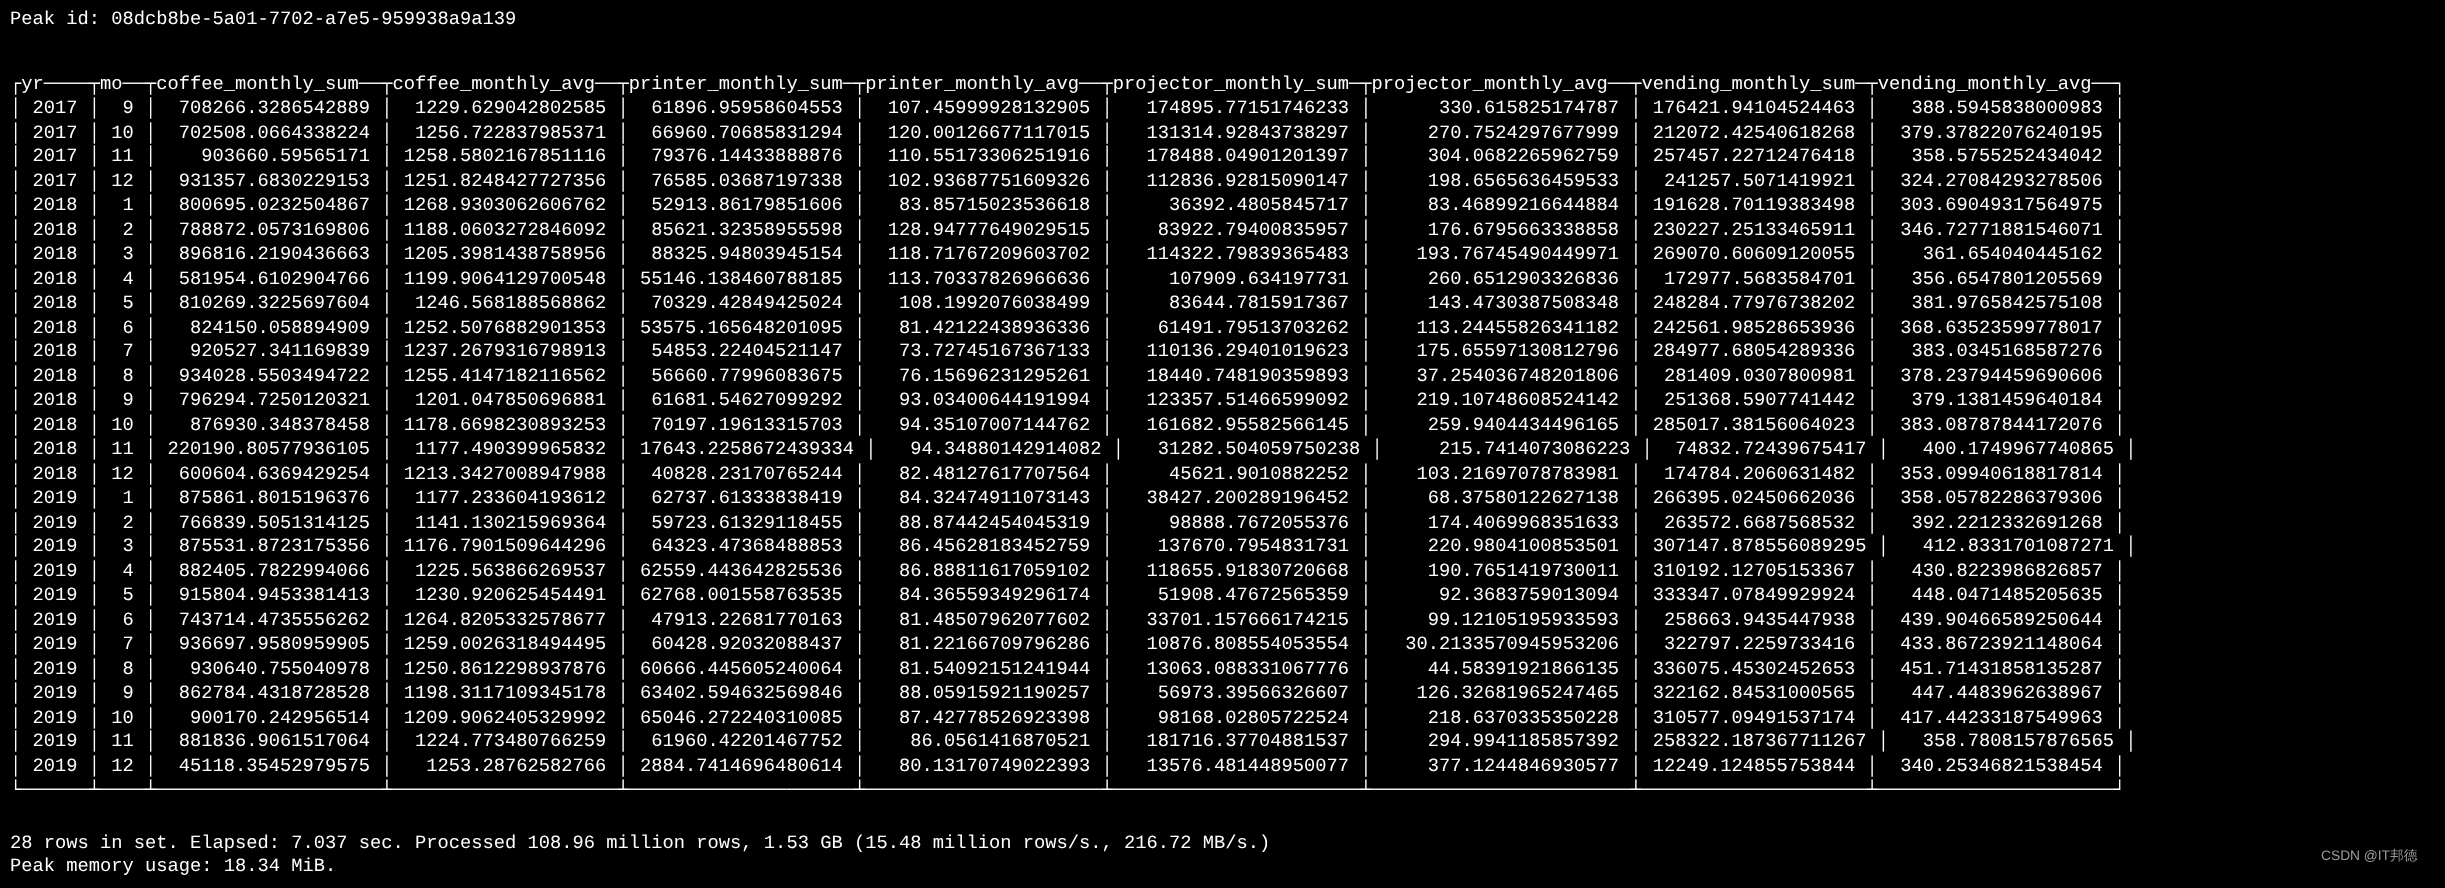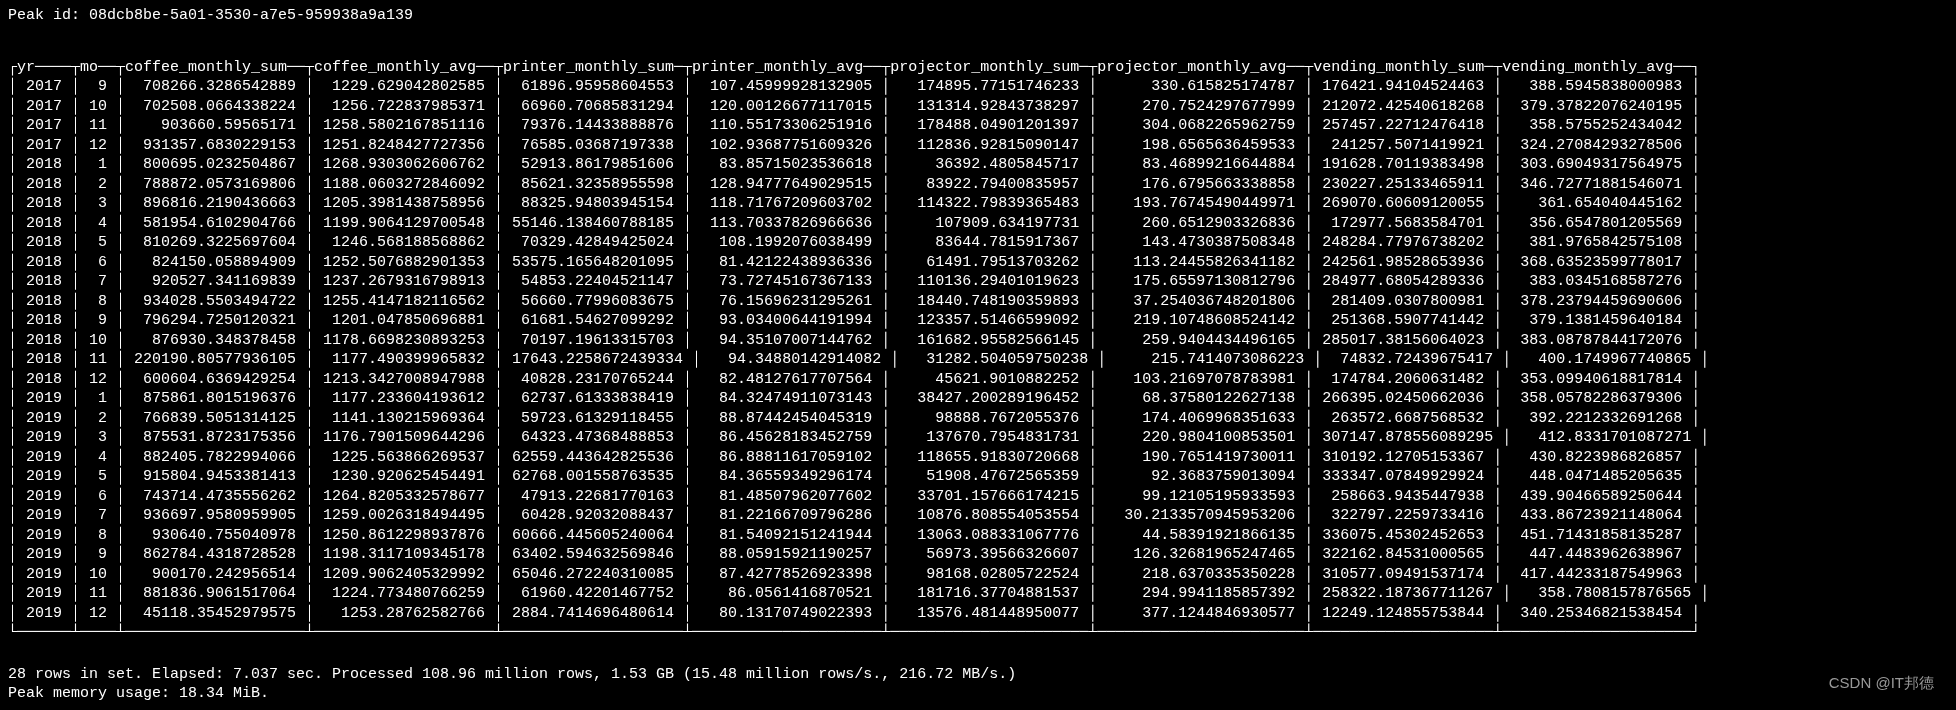--- a/index.html
+++ b/index.html
@@ -26,29 +26,29 @@
     width: 9px; height: 18px;
     border: 1.5px solid #fff;
     vertical-align: middle;
   }
   .watermark {
     position: absolute;
     right: 22px;
     bottom: 18px;
     color: #999;
     font-family: sans-serif;
-    font-size: 15px;
+    font-size: 11px;
   }
 </style>
 </head>
 <body>
 
 <div class="query-line">
   <span>Peak id:</span>
-  <span>08dcb8be-5a01-3530-a7e5-959938a9a139</span>
+  <span>08dcb8be-5a01-7702-a7e5-959938a9a139</span>
 </div>
 
 <div id="table" class="table-wrap"><span class="table-row">┌yr────┬mo──┬coffee_monthly_sum──┬coffee_monthly_avg──┬printer_monthly_sum─┬printer_monthly_avg──┬projector_monthly_sum─┬projector_monthly_avg──┬vending_monthly_sum─┬vending_monthly_avg──┐</span><span class="table-row">│ 2017 │  9 │  708266.3286542889 │  1229.629042802585 │  61896.95958604553 │  107.45999928132905 │   174895.77151746233 │      330.615825174787 │ 176421.94104524463 │   388.5945838000983 │</span><span class="table-row">│ 2017 │ 10 │  702508.0664338224 │  1256.722837985371 │  66960.70685831294 │  120.00126677117015 │   131314.92843738297 │     270.7524297677999 │ 212072.42540618268 │  379.37822076240195 │</span><span class="table-row">│ 2017 │ 11 │    903660.59565171 │ 1258.5802167851116 │  79376.14433888876 │  110.55173306251916 │   178488.04901201397 │     304.0682265962759 │ 257457.22712476418 │   358.5755252434042 │</span><span class="table-row">│ 2017 │ 12 │  931357.6830229153 │ 1251.8248427727356 │  76585.03687197338 │  102.93687751609326 │   112836.92815090147 │     198.6565636459533 │  241257.5071419921 │  324.27084293278506 │</span><span class="table-row">│ 2018 │  1 │  800695.0232504867 │ 1268.9303062606762 │  52913.86179851606 │   83.85715023536618 │     36392.4805845717 │     83.46899216644884 │ 191628.70119383498 │  303.69049317564975 │</span><span class="table-row">│ 2018 │  2 │  788872.0573169806 │ 1188.0603272846092 │  85621.32358955598 │  128.94777649029515 │    83922.79400835957 │     176.6795663338858 │ 230227.25133465911 │  346.72771881546071 │</span><span class="table-row">│ 2018 │  3 │  896816.2190436663 │ 1205.3981438758956 │  88325.94803945154 │  118.71767209603702 │   114322.79839365483 │    193.76745490449971 │ 269070.60609120055 │    361.654040445162 │</span><span class="table-row">│ 2018 │  4 │  581954.6102904766 │ 1199.9064129700548 │ 55146.138460788185 │  113.70337826966636 │     107909.634197731 │     260.6512903326836 │  172977.5683584701 │   356.6547801205569 │</span><span class="table-row">│ 2018 │  5 │  810269.3225697604 │  1246.568188568862 │  70329.42849425024 │   108.1992076038499 │     83644.7815917367 │     143.4730387508348 │ 248284.77976738202 │   381.9765842575108 │</span><span class="table-row">│ 2018 │  6 │   824150.058894909 │ 1252.5076882901353 │ 53575.165648201095 │   81.42122438936336 │    61491.79513703262 │    113.24455826341182 │ 242561.98528653936 │  368.63523599778017 │</span><span class="table-row">│ 2018 │  7 │   920527.341169839 │ 1237.2679316798913 │  54853.22404521147 │   73.72745167367133 │   110136.29401019623 │    175.65597130812796 │ 284977.68054289336 │   383.0345168587276 │</span><span class="table-row">│ 2018 │  8 │  934028.5503494722 │ 1255.4147182116562 │  56660.77996083675 │   76.15696231295261 │   18440.748190359893 │    37.254036748201806 │  281409.0307800981 │  378.23794459690606 │</span><span class="table-row">│ 2018 │  9 │  796294.7250120321 │  1201.047850696881 │  61681.54627099292 │   93.03400644191994 │   123357.51466599092 │    219.10748608524142 │  251368.5907741442 │   379.1381459640184 │</span><span class="table-row">│ 2018 │ 10 │   876930.348378458 │ 1178.6698230893253 │  70197.19613315703 │   94.35107007144762 │   161682.95582566145 │     259.9404434496165 │ 285017.38156064023 │  383.08787844172076 │</span><span class="table-row">│ 2018 │ 11 │ 220190.80577936105 │  1177.490399965832 │ 17643.2258672439334 │   94.34880142914082 │   31282.504059750238 │     215.7414073086223 │  74832.72439675417 │   400.1749967740865 │</span><span class="table-row">│ 2018 │ 12 │  600604.6369429254 │ 1213.3427008947988 │  40828.23170765244 │   82.48127617707564 │     45621.9010882252 │    103.21697078783981 │  174784.2060631482 │  353.09940618817814 │</span><span class="table-row">│ 2019 │  1 │  875861.8015196376 │  1177.233604193612 │  62737.61333838419 │   84.32474911073143 │   38427.200289196452 │     68.37580122627138 │ 266395.02450662036 │  358.05782286379306 │</span><span class="table-row">│ 2019 │  2 │  766839.5051314125 │  1141.130215969364 │  59723.61329118455 │   88.87442454045319 │     98888.7672055376 │     174.4069968351633 │  263572.6687568532 │   392.2212332691268 │</span><span class="table-row">│ 2019 │  3 │  875531.8723175356 │ 1176.7901509644296 │  64323.47368488853 │   86.45628183452759 │    137670.7954831731 │     220.9804100853501 │ 307147.878556089295 │   412.8331701087271 │</span><span class="table-row">│ 2019 │  4 │  882405.7822994066 │  1225.563866269537 │ 62559.443642825536 │   86.88811617059102 │   118655.91830720668 │     190.7651419730011 │ 310192.12705153367 │   430.8223986826857 │</span><span class="table-row">│ 2019 │  5 │  915804.9453381413 │  1230.920625454491 │ 62768.001558763535 │   84.36559349296174 │    51908.47672565359 │      92.3683759013094 │ 333347.07849929924 │   448.0471485205635 │</span><span class="table-row">│ 2019 │  6 │  743714.4735556262 │ 1264.8205332578677 │  47913.22681770163 │   81.48507962077602 │   33701.157666174215 │     99.12105195933593 │  258663.9435447938 │  439.90466589250644 │</span><span class="table-row">│ 2019 │  7 │  936697.9580959905 │ 1259.0026318494495 │  60428.92032088437 │   81.22166709796286 │   10876.808554053554 │   30.2133570945953206 │  322797.2259733416 │  433.86723921148064 │</span><span class="table-row">│ 2019 │  8 │   930640.755040978 │ 1250.8612298937876 │ 60666.445605240064 │   81.54092151241944 │   13063.088331067776 │     44.58391921866135 │ 336075.45302452653 │  451.71431858135287 │</span><span class="table-row">│ 2019 │  9 │  862784.4318728528 │ 1198.3117109345178 │ 63402.594632569846 │   88.05915921190257 │    56973.39566326607 │    126.32681965247465 │ 322162.84531000565 │   447.4483962638967 │</span><span class="table-row">│ 2019 │ 10 │   900170.242956514 │ 1209.9062405329992 │ 65046.272240310085 │   87.42778526923398 │    98168.02805722524 │     218.6370335350228 │ 310577.09491537174 │  417.44233187549963 │</span><span class="table-row">│ 2019 │ 11 │  881836.9061517064 │  1224.773480766259 │  61960.42201467752 │    86.0561416870521 │   181716.37704881537 │     294.9941185857392 │ 258322.187367711267 │   358.7808157876565 │</span><span class="table-row">│ 2019 │ 12 │  45118.35452979575 │   1253.28762582766 │ 2884.7414696480614 │   80.13170749022393 │   13576.481448950077 │     377.1244846930577 │ 12249.124855753844 │  340.25346821538454 │</span><span class="table-row">└──────┴────┴────────────────────┴────────────────────┴────────────────────┴─────────────────────┴──────────────────────┴───────────────────────┴────────────────────┴─────────────────────┘</span></div>
 
 <div class="status">28 rows in set. Elapsed: 7.037 sec. Processed 108.96 million rows, 1.53 GB (15.48 million rows/s., 216.72 MB/s.)</div>
 <div>Peak memory usage: 18.34 MiB.</div>
 
 <div class="prompt-line">
   <span>centos7.8 :)</span>
   <span class="cursor"></span>

